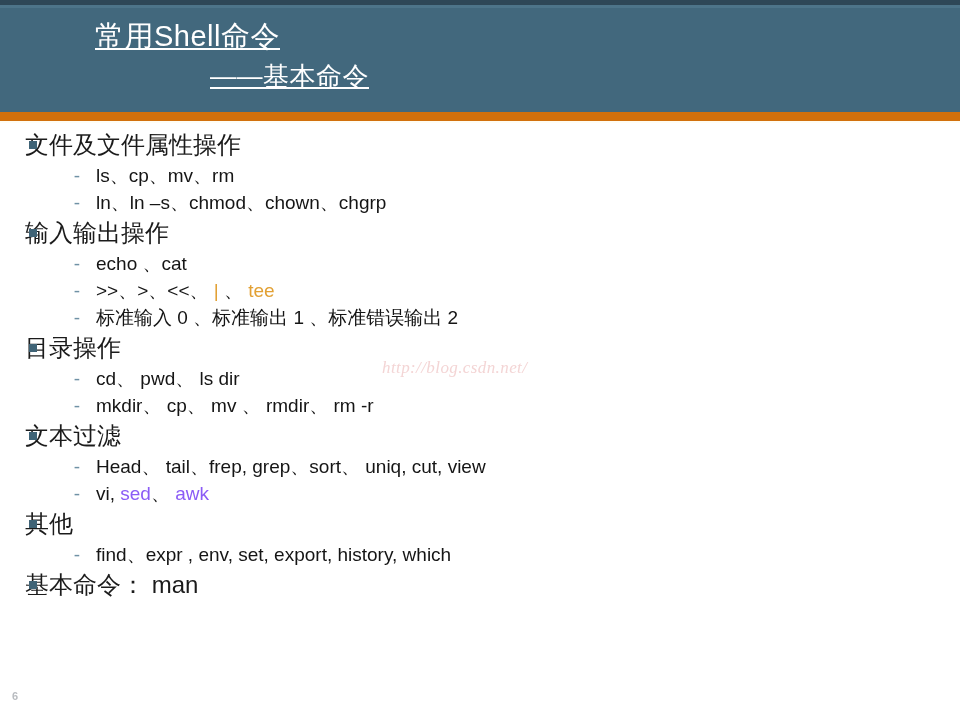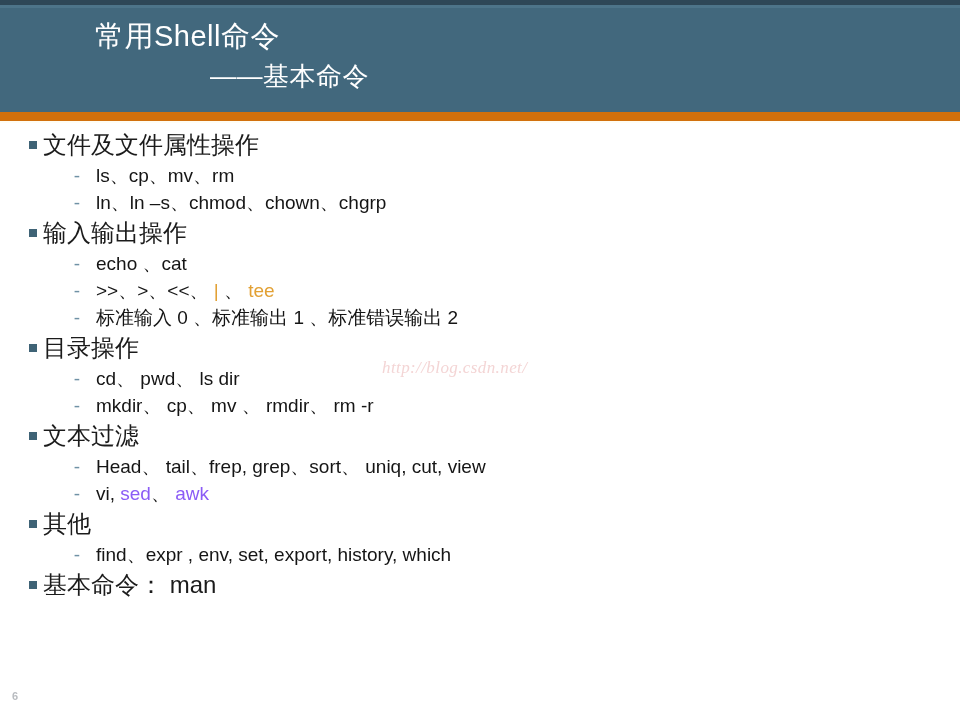--- a/index.html
+++ b/index.html
@@ -53,20 +53,21 @@
     height: 2px;
     background: #fffdf4;
   }
 
   #title-block {
     position: absolute;
     left: 95px;
     top: 16px;
     width: 800px;
     color: #ffffff;
+    text-decoration: underline;
   }
   .title-line-1 {
     font-size: 29px;
     line-height: 40px;
     letter-spacing: .5px;
     white-space: nowrap;
   }
   .title-line-2 {
     font-size: 26px;
     line-height: 40px;
@@ -82,21 +83,21 @@
     top: 128px;
     width: 960px;
   }
 
   .group {
     position: relative;
   }
 
   .lvl1 {
     position: relative;
-    padding-left: 43px;
+    padding-left: 25px;
     font-size: 24px;
     line-height: 34px;
     color: #1b1b1b;
     white-space: nowrap;
   }
   .lvl1 .sq-bullet {
     position: absolute;
     left: 29px;
     top: 13px;
     width: 8px;

